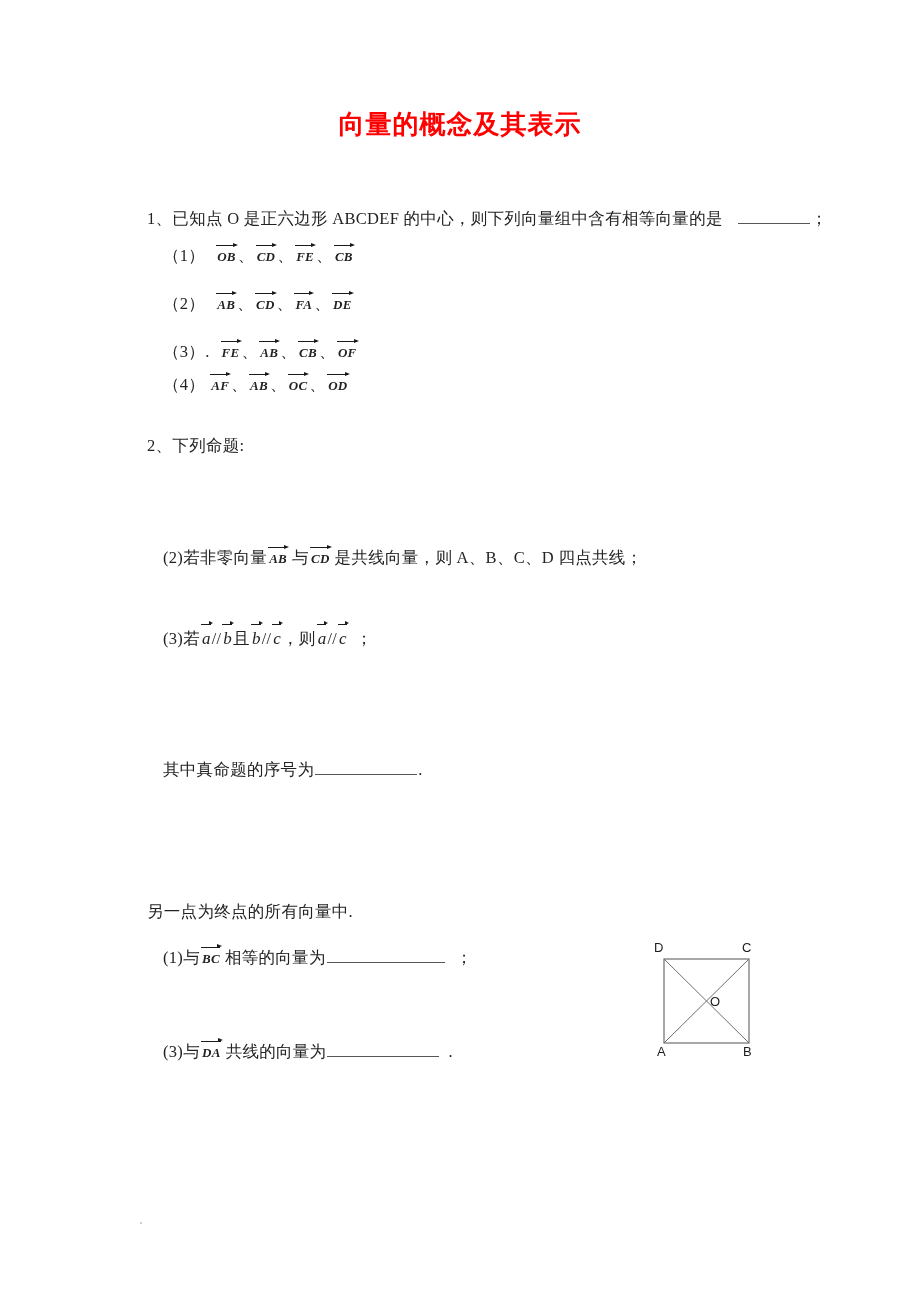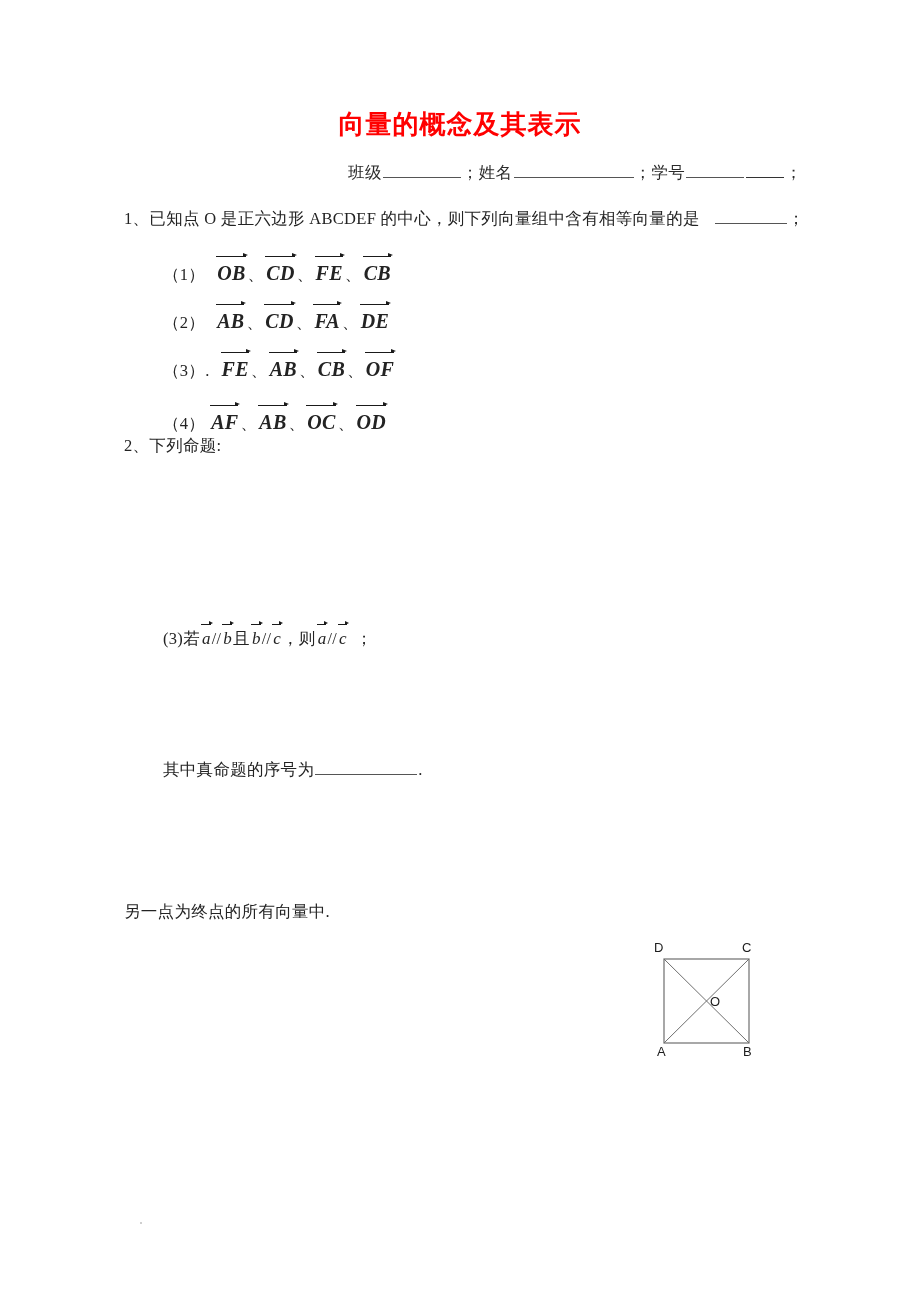--- a/index.html
+++ b/index.html
@@ -59,33 +59,33 @@
   
   .row {
     position: absolute;
     font-size: 16.5px;
     color: #232323;
     white-space: nowrap;
     line-height: 1.1;
     letter-spacing: 0.3px;
   }
 
-  .indent1 { left: 124px; }
+  .indent1 { left: 147px; }
   .indent2 { left: 163px; }
 
   
   .vec {
     display: inline-block;
     position: relative;
     font-style: italic;
     font-weight: bold;
     font-family: "Liberation Serif", "DejaVu Serif", serif;
-    font-size: 20px;
+    font-size: 13px;
     padding: 0 1px;
-    margin: 16px 1px;
+    margin: 0 1px;
     line-height: 1;
   }
   .vec > .vletters { display: inline-block; }
   .vec > .varrow {
     position: absolute;
     left: 0px;
     right: -1px;
     top: -0.62em;
     height: 0.5em;
     pointer-events: none;
@@ -170,65 +170,71 @@
     background: #cfcfcf;
   }
 </style>
 </head>
 <body>
 
 <div class="page">
 
   <div class="doc-title">向量的概念及其表示</div>
 
-  <div class="info-line">
-    <span>班级</span><span class="blank" style="width:78px"></span><span>；</span><span>姓名</span><span class="blank" style="width:120px"></span><span>；</span><span>学号</span><span class="blank" style="width:58px"></span><span class="blank blank-dark" style="width:38px"></span><span>；</span>
-  </div>
 
   <div class="row indent1" style="top:206px">
     <span>1、</span><span>已知点 O 是正六边形 ABCDEF 的中心，则下列向量组中含有相等向量的是</span><span style="display:inline-block;width:14px"></span><span class="blank" style="width:72px"></span><span>；</span>
   </div>
 
   <div class="row indent2" style="top:247px">
     <span>（1）</span><span style="display:inline-block;width:10px"></span><span class="vec"><span class="vletters">OB</span><span class="varrow"></span></span><span>、</span><span class="vec"><span class="vletters">CD</span><span class="varrow"></span></span><span>、</span><span class="vec"><span class="vletters">FE</span><span class="varrow"></span></span><span>、</span><span class="vec"><span class="vletters">CB</span><span class="varrow"></span></span>
   </div>
 
   <div class="row indent2" style="top:295px">
     <span>（2）</span><span style="display:inline-block;width:10px"></span><span class="vec"><span class="vletters">AB</span><span class="varrow"></span></span><span>、</span><span class="vec"><span class="vletters">CD</span><span class="varrow"></span></span><span>、</span><span class="vec"><span class="vletters">FA</span><span class="varrow"></span></span><span>、</span><span class="vec"><span class="vletters">DE</span><span class="varrow"></span></span>
   </div>
 
   <div class="row indent2" style="top:343px">
     <span>（3）.</span><span style="display:inline-block;width:10px"></span><span class="vec"><span class="vletters">FE</span><span class="varrow"></span></span><span>、</span><span class="vec"><span class="vletters">AB</span><span class="varrow"></span></span><span>、</span><span class="vec"><span class="vletters">CB</span><span class="varrow"></span></span><span>、</span><span class="vec"><span class="vletters">OF</span><span class="varrow"></span></span>
   </div>
 
-  <div class="row indent2" style="top:396px">
+  <div class="row indent2" style="top:376px">
     <span>（4）</span><span style="display:inline-block;width:4px"></span><span class="vec"><span class="vletters">AF</span><span class="varrow"></span></span><span>、</span><span class="vec"><span class="vletters">AB</span><span class="varrow"></span></span><span>、</span><span class="vec"><span class="vletters">OC</span><span class="varrow"></span></span><span>、</span><span class="vec"><span class="vletters">OD</span><span class="varrow"></span></span>
   </div>
 
   <div class="row indent1" style="top:437px">
     <span>2、</span><span>下列命题:</span>
   </div>
 
 
+  <div class="row indent2" style="top:549px">
+    <span>(2)</span><span>若非零向量</span><span class="vec"><span class="vletters">AB</span><span class="varrow"></span></span><span style="display:inline-block;width:3px"></span><span>与</span><span class="vec"><span class="vletters">CD</span><span class="varrow"></span></span><span style="display:inline-block;width:3px"></span><span>是共线向量，则 A、B、C、D 四点共线；</span>
+  </div>
 
   <div class="row indent2" style="top:630px">
     <span>(3)</span><span>若</span><span class="vec1"><span>a</span><span class="varrow"></span></span><span class="par">//</span><span class="vec1"><span>b</span><span class="varrow"></span></span><span>且</span><span class="vec1"><span>b</span><span class="varrow"></span></span><span class="par">//</span><span class="vec1"><span>c</span><span class="varrow"></span></span><span>，则</span><span class="vec1"><span>a</span><span class="varrow"></span></span><span class="par">//</span><span class="vec1"><span>c</span><span class="varrow"></span></span><span style="display:inline-block;width:8px"></span><span>；</span>
   </div>
 
 
   <div class="row indent2" style="top:757px">
     <span>其中真命题的序号为</span><span class="blank" style="width:102px"></span><span>.</span>
   </div>
 
   <div class="row indent1" style="top:903px">
     <span>另一点为终点的所有向量中.</span>
   </div>
 
-
-
+  <div class="row indent2" style="top:945px">
+    <span>(1)</span><span>与</span><span class="vec"><span class="vletters">BC</span><span class="varrow"></span></span><span style="display:inline-block;width:3px"></span><span>相等的向量为</span><span class="blank" style="width:118px"></span><span style="display:inline-block;width:10px"></span><span>；</span>
+  </div>
+
+
+  <div class="row indent2" style="top:1039px">
+    <span>(3)</span><span>与</span><span class="vec"><span class="vletters">DA</span><span class="varrow"></span></span><span style="display:inline-block;width:3px"></span><span>共线的向量为</span><span class="blank" style="width:112px"></span><span style="display:inline-block;width:8px"></span><span>.</span>
+  </div>
 
   <div class="diagram">
     <svg width="150" height="135" viewBox="0 0 150 135">
       <rect x="24" y="27" width="85" height="84" fill="none" stroke="#6e6e6e" stroke-width="1.2"></rect>
       <line x1="24" y1="27" x2="109" y2="111" stroke="#6e6e6e" stroke-width="1"></line>
       <line x1="109" y1="27" x2="24" y2="111" stroke="#6e6e6e" stroke-width="1"></line>
     </svg>
     <span class="dlabel" style="left:14px; top:8px">D</span>
     <span class="dlabel" style="left:102px;top:8px">C</span>
     <span class="dlabel" style="left:17px; top:112px">A</span>

